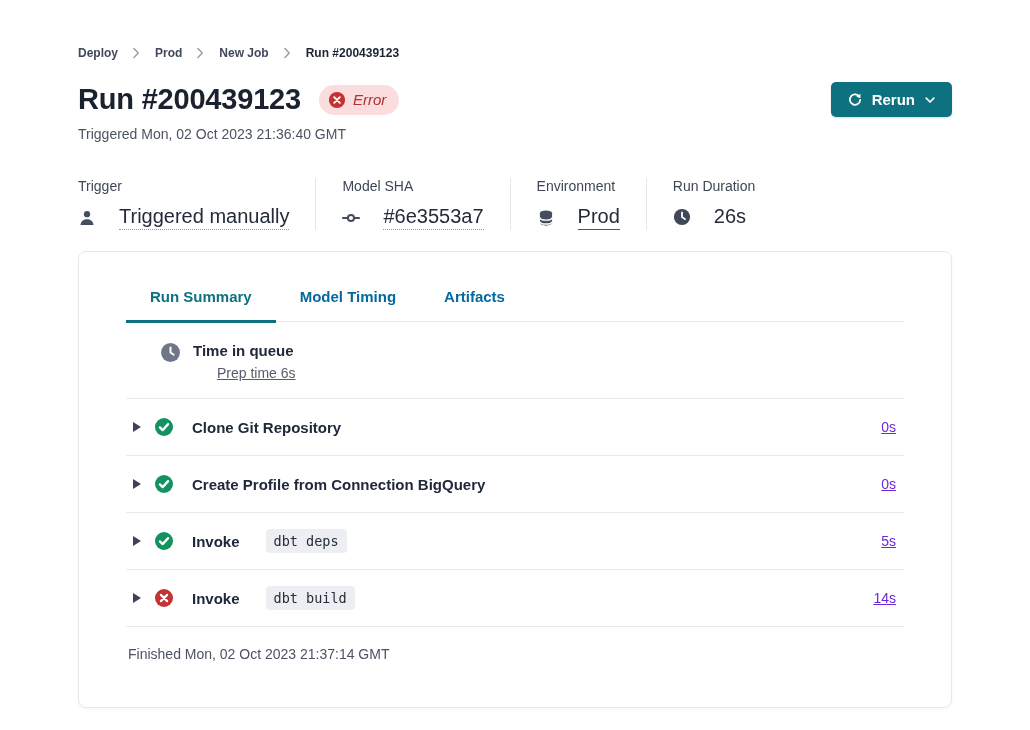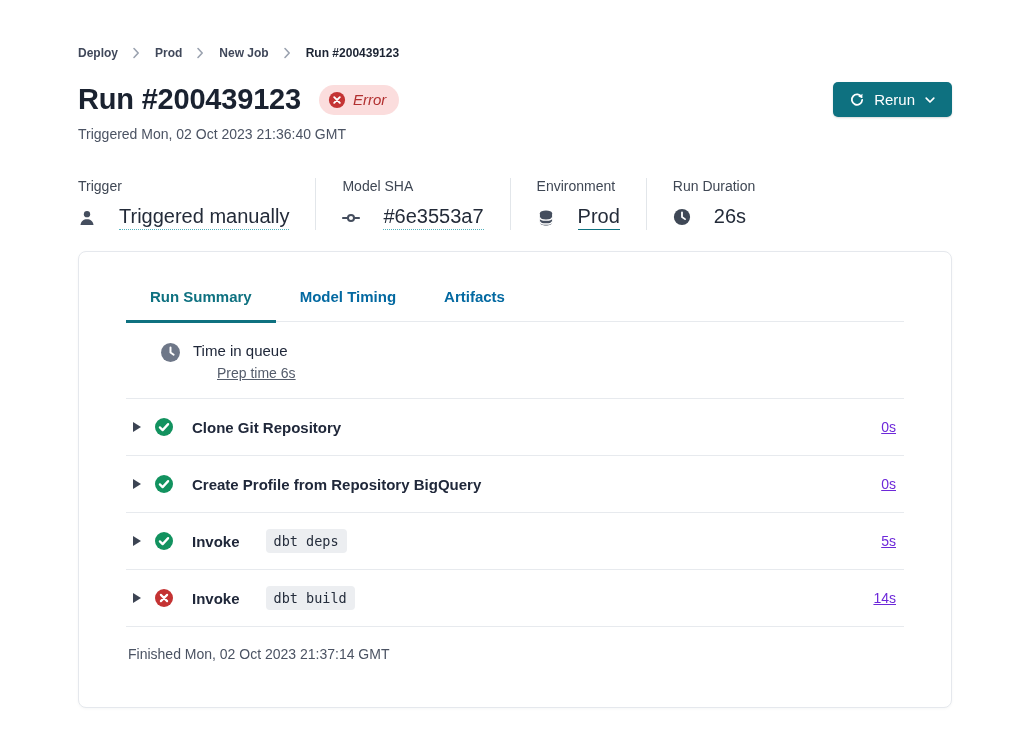--- a/index.html
+++ b/index.html
@@ -12,21 +12,21 @@
   .crumb { cursor:pointer; }
   .crumb.current { color:#1c2433; font-weight:700; }
   .crumb-sep { display:flex; align-items:center; }
 
   
   .title-row { display:flex; align-items:center; margin-top:22px; }
   .page-title { font-size:29px; font-weight:700; color:#1a2230; letter-spacing:-0.2px; }
   .status-badge { display:inline-flex; align-items:center; gap:7px; margin-left:18px;
     background:#fbdddd; border-radius:16px; padding:6px 13px 6px 9px; font-size:15px; color:#b23030; font-weight:400;font-style:italic; }
   .rerun-btn { margin-left:auto; display:flex; align-items:center; gap:9px; background:#0e7180; color:#fff;
-    border:none; border-radius:5px; padding:9px 16px; font-size:15px; font-weight:400; cursor:pointer;
+    border:none; border-radius:5px; padding:9px 16px; font-size:15px; font-weight:700; cursor:pointer;
     font-family:"Liberation Sans", sans-serif; box-shadow:0 1px 2px rgba(0,0,0,.15); }
   .triggered { margin-top:9px; font-size:14px; color:#4b5363; }
 
   
   .meta-row { display:flex; margin-top:36px; }
   .meta-col { padding-right:26px; margin-right:26px; border-right:1px solid #e2e6ea; }
   .meta-col:last-child { border-right:none; }
   .meta-label { font-size:14px; color:#3f4754; }
   .meta-value { display:flex; align-items:center; gap:23px; margin-top:11px; font-size:20px; color:#232b39; }
   .u-dotted { border-bottom:1px dotted #52b2bd; padding-bottom:1px; cursor:default; }
@@ -37,21 +37,21 @@
     box-shadow:0 1px 3px rgba(30,40,60,.04); padding:30px 47px 20px 47px; height:457px; }
 
   
   .tabs { display:flex; border-bottom:1px solid #e7eaee; }
   .tab { padding:6px 24px 15px 24px; font-size:15px; font-weight:600; color:#0369a1; cursor:pointer;
     border-bottom:3px solid transparent; margin-bottom:-2px; }
   .tab.active { color:#0e7180; border-bottom-color:#0e7180; }
 
   
   .queue-row { display:flex; align-items:flex-start; gap:12px; padding:20px 0 16px 34px; border-bottom:1px solid #e7eaee; }
-  .queue-title { font-size:15px; font-weight:400; color:#20283a; }
+  .queue-title { font-size:15px; font-weight:700; color:#20283a; }
   .queue-link { display:inline-block; margin-top:6px; font-size:14px; color:#545c6b; text-decoration:underline; cursor:pointer;margin-left:24px; }
 
   
   .step-row { display:flex; align-items:center; gap:11px; height:57px; border-bottom:1px solid #e7eaee; padding:0 8px 0 7px; }
   .caret { width:0; height:0; border-top:5.5px solid transparent; border-bottom:5.5px solid transparent;
     border-left:8px solid #3c4453; cursor:pointer; margin-right:2px; }
   .step-name { font-size:15px; font-weight:700; color:#20283a; margin-left:7px; }
   .cmd-chip { font-family:"DejaVu Sans Mono", monospace; font-size:13.5px; color:#252d3c;
     background:#eceef1; border-radius:4px; padding:4px 8px; margin-left:15px; }
   .duration { margin-left:auto; font-size:14px; color:#6d28d9;text-decoration:underline; }
@@ -203,21 +203,21 @@
     </div>
 
     <div class="step-row">
       <span class="caret"></span>
       <span class="icon">
         <svg width="20" height="20" viewBox="0 0 16 16">
             <circle cx="8" cy="8" r="7.2" fill="#12925f"></circle>
             <path d="M4.7 8.3l2.2 2.2 4.4-4.8" fill="none" stroke="#fff" stroke-width="1.8" stroke-linecap="round" stroke-linejoin="round"></path>
           </svg>
       </span>
-      <span class="step-name">Create Profile from Repository BigQuery</span>
+      <span class="step-name">Create Profile from Connection BigQuery</span>
       <span class="duration">0s</span>
     </div>
 
     <div class="step-row">
       <span class="caret"></span>
       <span class="icon">
         <svg width="20" height="20" viewBox="0 0 16 16">
             <circle cx="8" cy="8" r="7.2" fill="#12925f"></circle>
             <path d="M4.7 8.3l2.2 2.2 4.4-4.8" fill="none" stroke="#fff" stroke-width="1.8" stroke-linecap="round" stroke-linejoin="round"></path>
           </svg>

